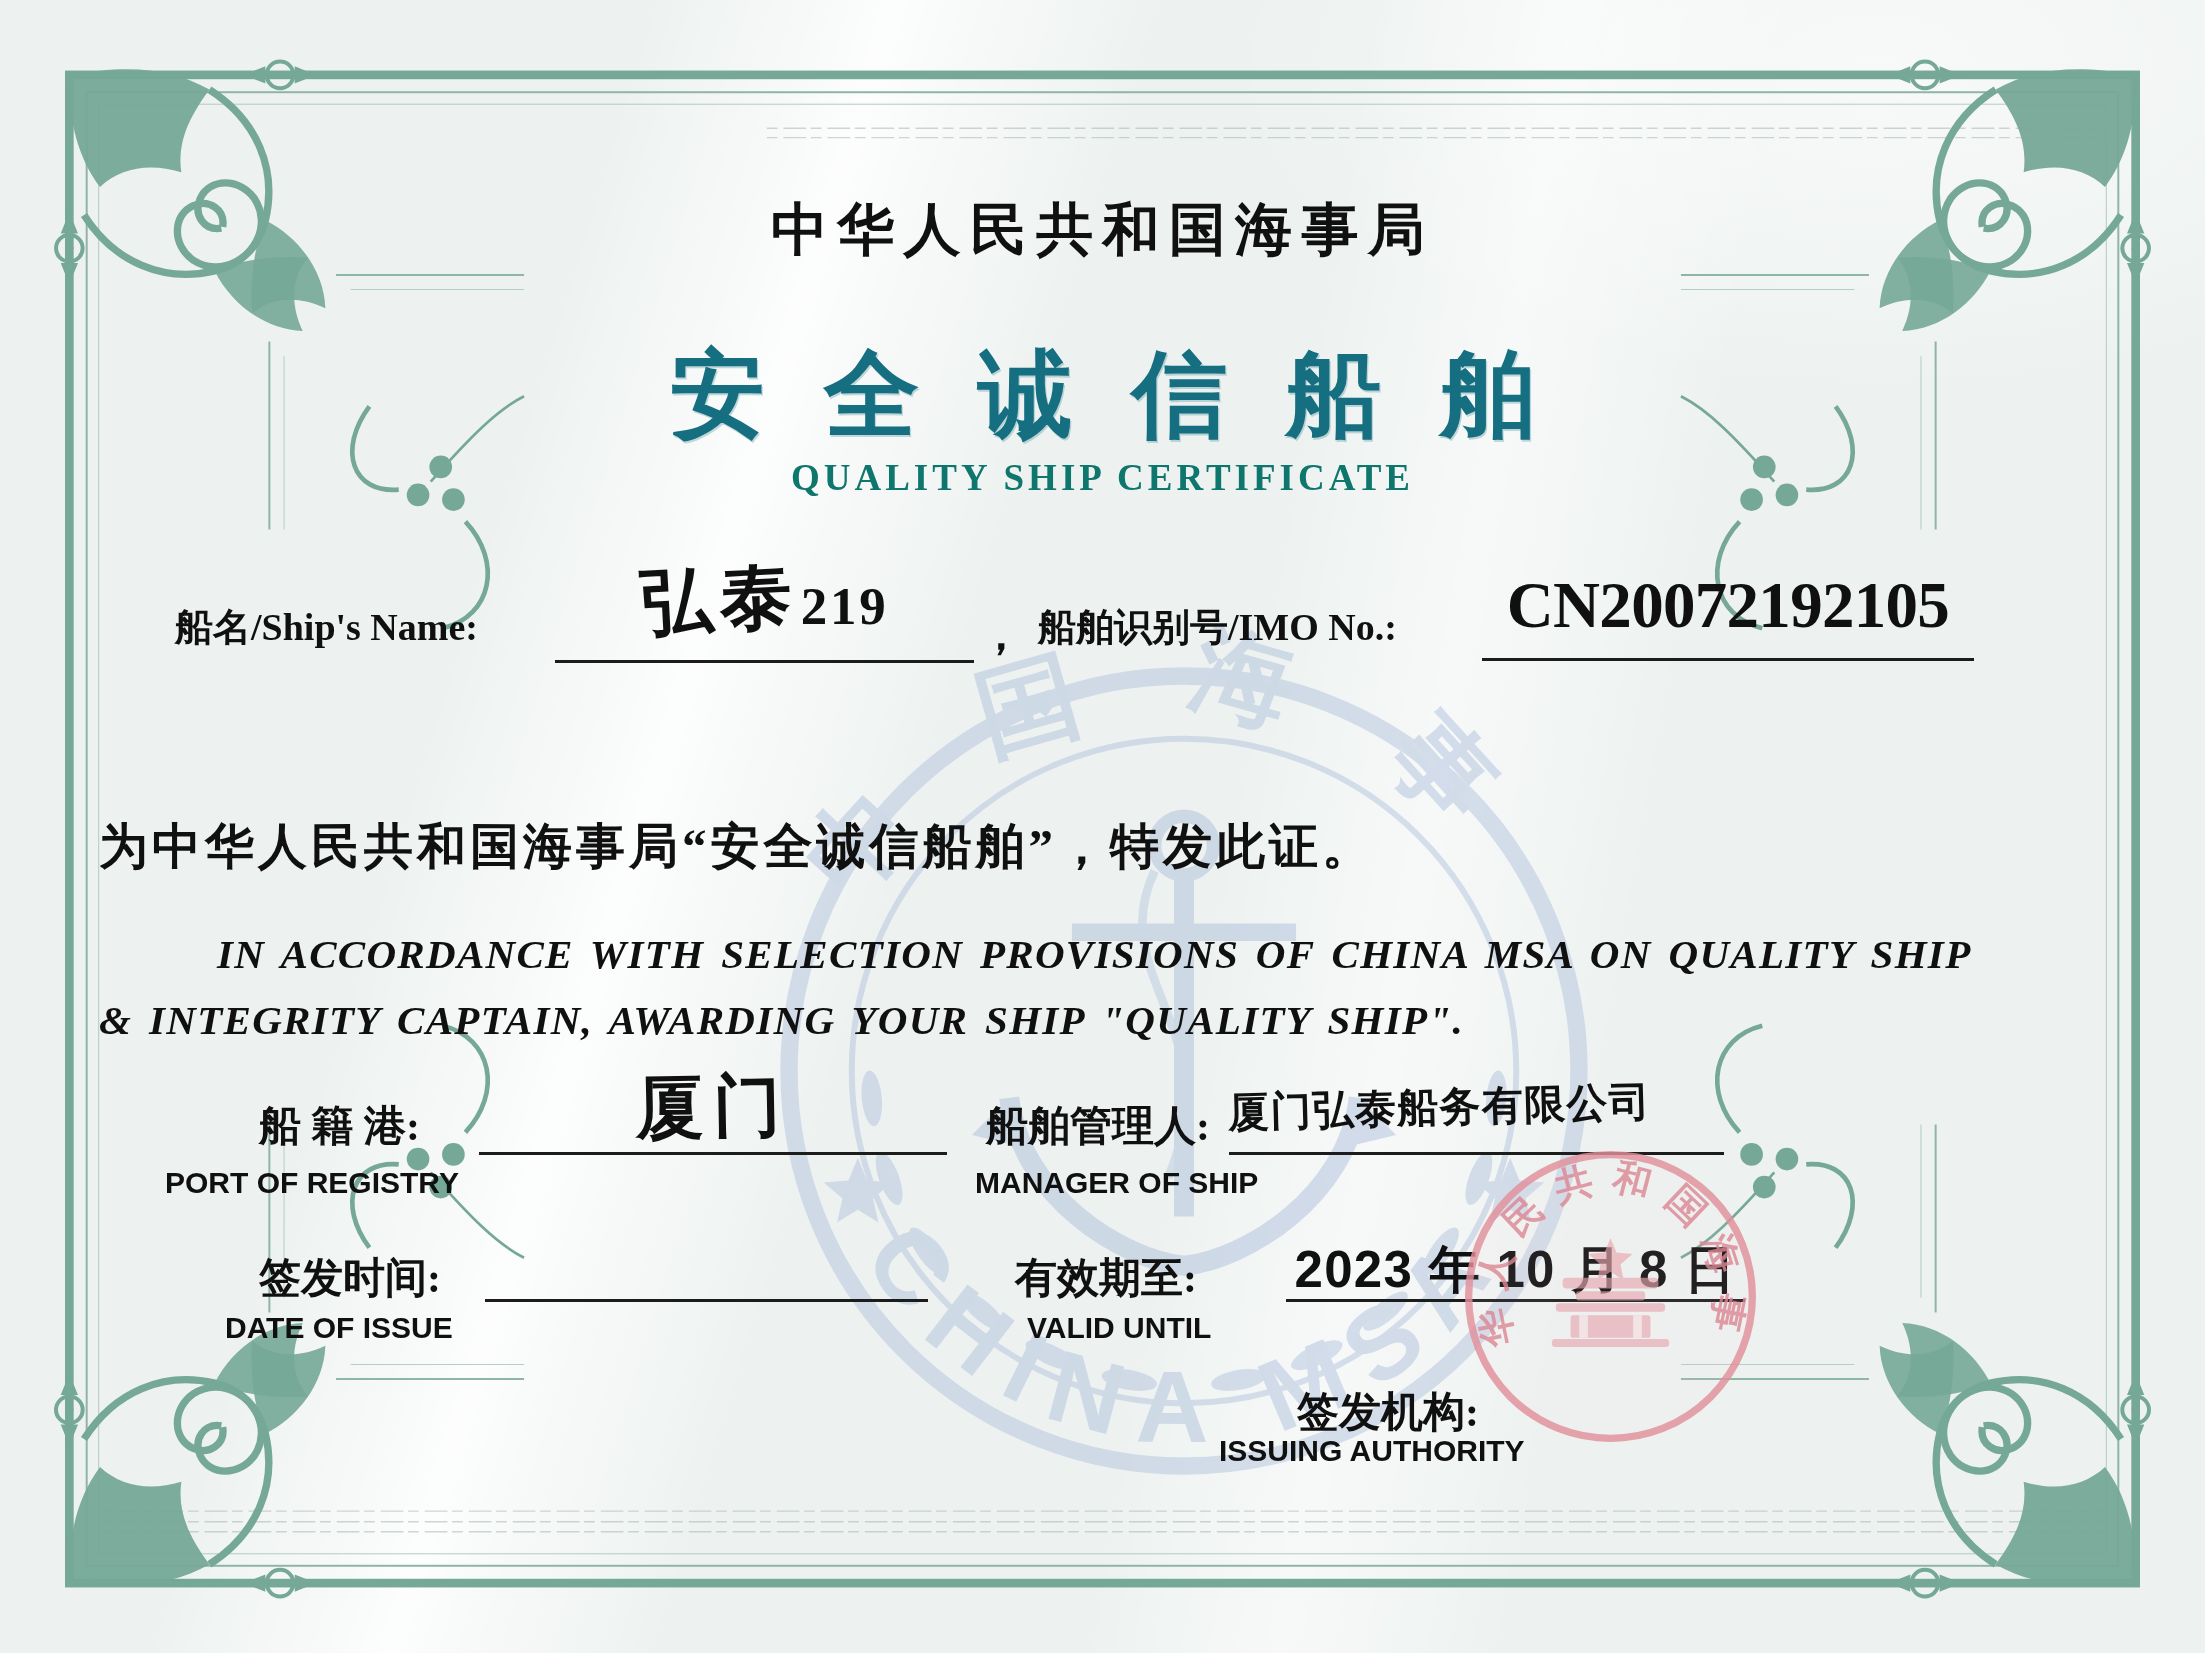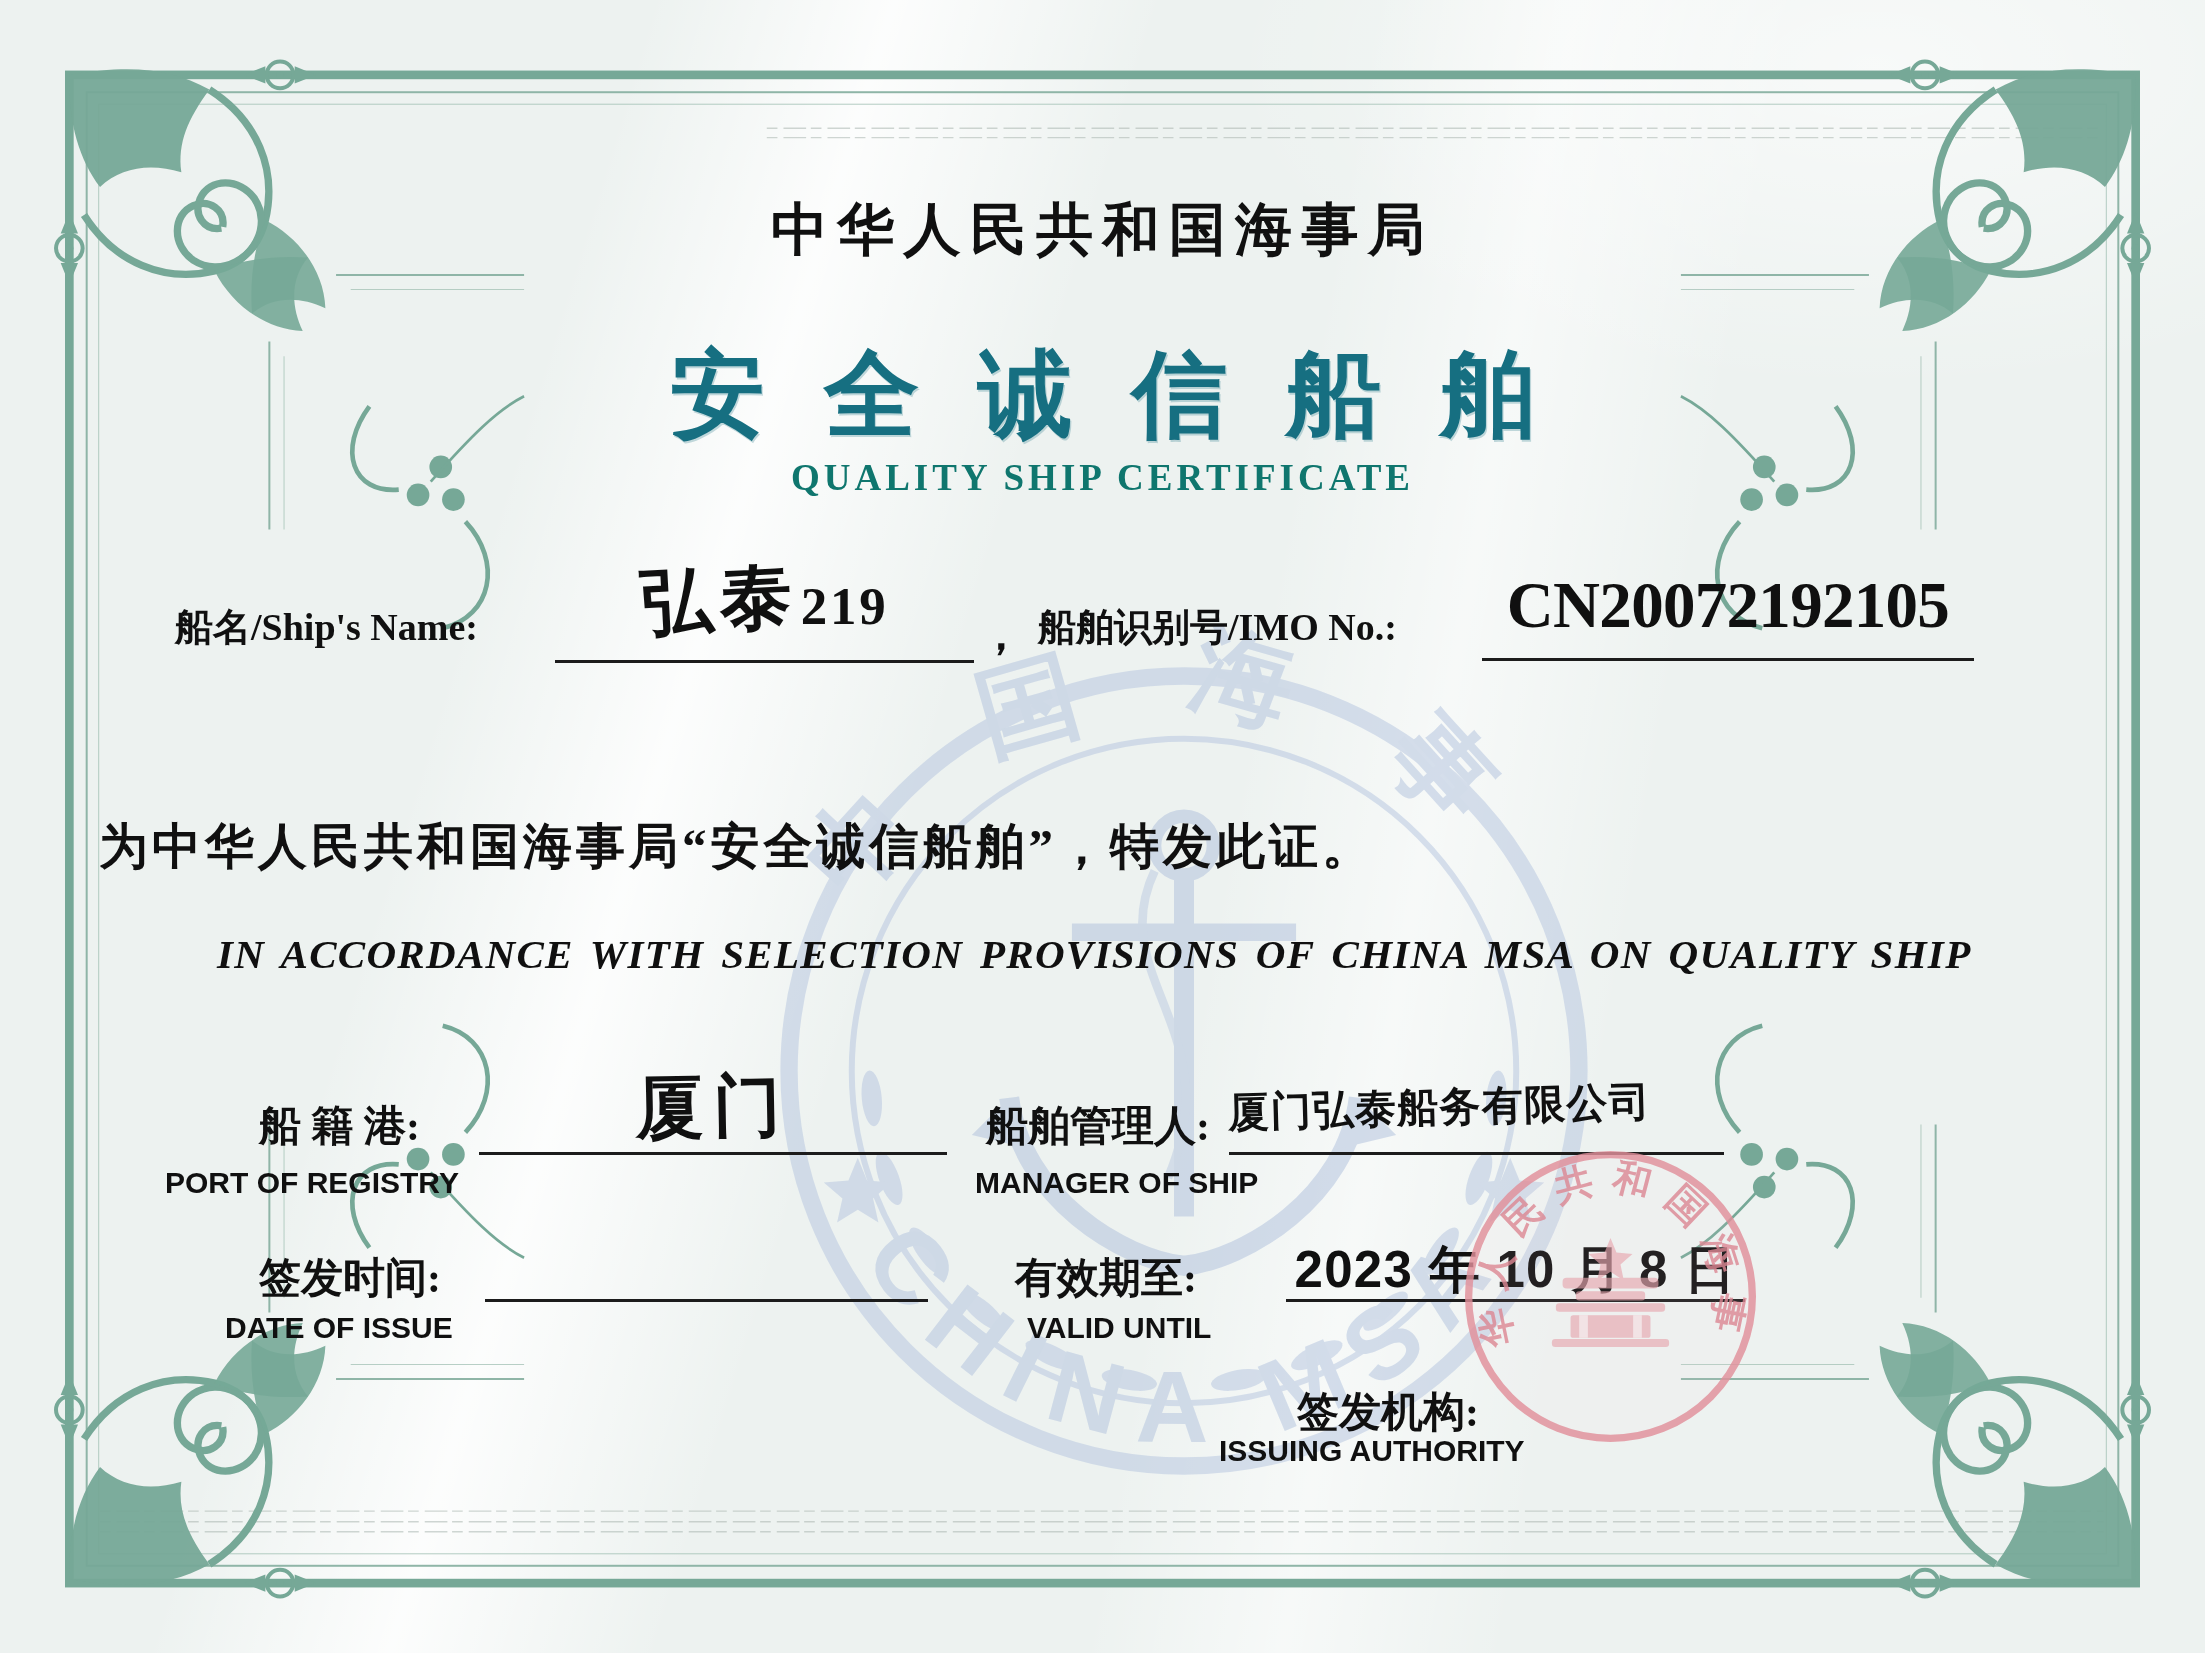--- a/index.html
+++ b/index.html
@@ -184,20 +184,21 @@
     <span class="ship-name-num">219</span>
   </div>
   <div class="u u-name"></div>
   <div class="abs comma">，</div>
   <div class="abs imo-label">船舶识别号/IMO No.:</div>
   <div class="abs imo-value">CN20072192105</div>
   <div class="u u-imo"></div>
 
   <div class="abs p-cn p-cn2">为中华人民共和国海事局“安全诚信船舶”，特发此证。</div>
   <div class="abs p-en p-en1">IN ACCORDANCE WITH SELECTION PROVISIONS OF CHINA MSA ON QUALITY SHIP</div>
+  <div class="abs p-en p-en2">&amp; INTEGRITY CAPTAIN, AWARDING YOUR SHIP "QUALITY SHIP".</div>
 
   <div class="abs lab port-label">船 籍 港:</div>
   <div class="abs port-value">厦门</div>
   <div class="u u-port"></div>
   <div class="abs sub port-en">PORT OF REGISTRY</div>
 
   <div class="abs lab mgr-label">船舶管理人:</div>
   <div class="abs mgr-value">厦门弘泰船务有限公司</div>
   <div class="u u-mgr"></div>
   <div class="abs sub mgr-en">MANAGER OF SHIP</div>

